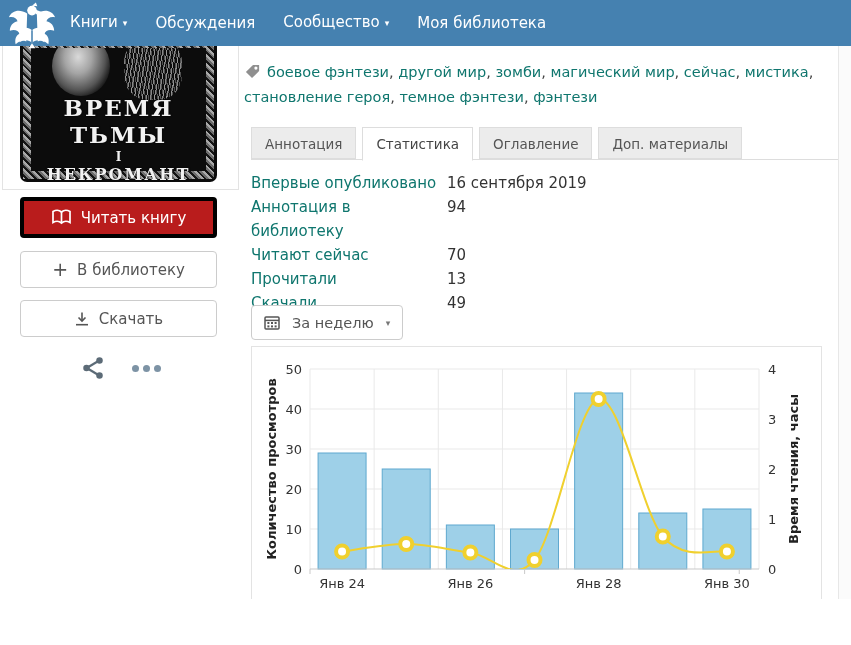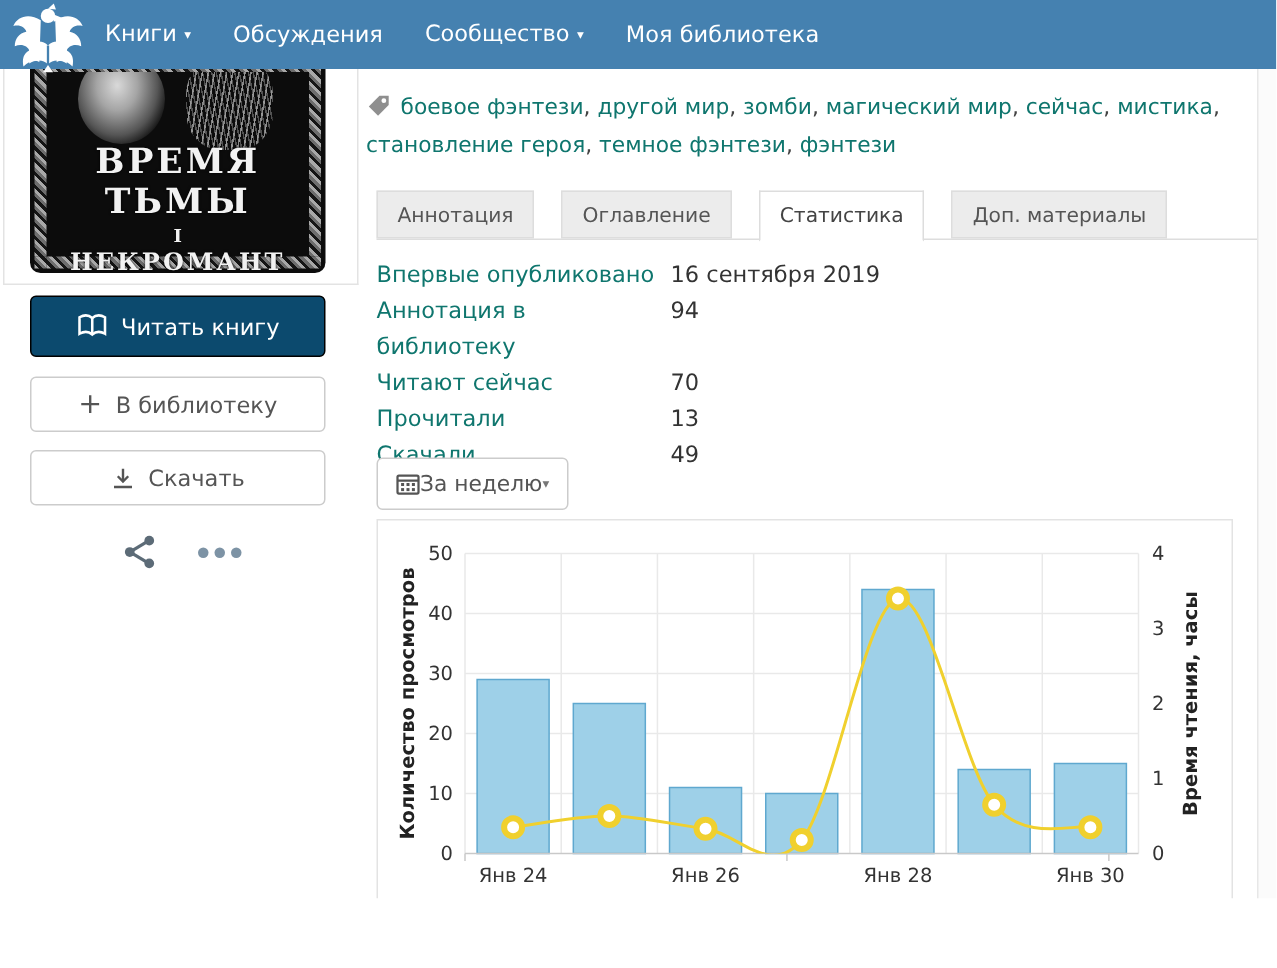--- a/index.html
+++ b/index.html
@@ -26,48 +26,48 @@
      background:repeating-linear-gradient(100deg,rgba(205,205,205,.75) 0 1px,transparent 1px 4px),
                 repeating-linear-gradient(78deg,rgba(150,150,150,.6) 0 1px,transparent 1px 3px);}
   .cover-title{position:absolute;left:0;right:0;top:48px;text-align:center;color:#f2f2f2;
      font-family:"DejaVu Serif","Liberation Serif",serif;font-weight:bold;}
   .cover-line1{font-size:23px;letter-spacing:2px;text-shadow:0 0 2px #000;}
   .cover-line2{font-size:12px;margin-top:2px;}
   .cover-line3{font-size:16px;letter-spacing:2px;margin-top:1px;text-shadow:0 0 2px #000;}
 
   .btn{position:absolute;left:20px;width:197px;display:flex;align-items:center;justify-content:center;
        gap:9px;border-radius:4px;font-size:15px;cursor:pointer;box-sizing:border-box;}
-  .btn-read{top:197px;height:41px;background:#0c4a6e;color:#fff;border:1px solid #000000;}
+  .btn-read{top:197px;height:41px;background:#b91c1c;color:#fff;border:4px solid #000000;}
   .btn-white{background:#fff;border:1px solid #ccc;color:#555;}
   .btn-lib{top:251px;height:37px;}
   .btn-dl{top:300px;height:37px;}
   .plus-glyph{font-size:19px;font-weight:400;color:#555;position:relative;top:-1px;}
 
   .share-row{position:absolute;left:80px;top:355px;width:90px;height:30px;}
   .share-icon{position:absolute;left:0;top:0;cursor:pointer;}
   .more-dots{position:absolute;left:52px;top:10px;display:flex;gap:4px;cursor:pointer;}
   .more-dots i{width:7px;height:7px;border-radius:50%;background:#7d93a5;display:block;}
 
   
   .tags{position:absolute;left:244px;top:60px;width:592px;font-size:14.5px;line-height:25px;color:#444;}
   .tags .tag-ic{display:inline-block;vertical-align:-3px;margin-right:6px;}
   .tags a{color:#0f766e;text-decoration:none;cursor:pointer;}
 
-  .tabs{position:absolute;left:251px;top:127px;width:587px;height:33px;display:flex;gap:18px;
+  .tabs{position:absolute;left:251px;top:127px;width:587px;height:33px;display:flex;gap:6px;
         border-bottom:1px solid #ddd;box-sizing:border-box;}
   .tab{height:32px;line-height:32px;padding:0 13px;background:#ececec;border:1px solid #ddd;
        font-size:13.5px;color:#555;cursor:pointer;box-sizing:border-box;white-space:nowrap;}
   .tab.active{background:#fff;border-bottom:1px solid #fff;height:34px;margin-bottom:-1px;color:#444;}
 
   .stats{position:absolute;left:251px;top:171px;font-size:15px;}
   .stat-row{display:flex;line-height:24px;}
   .stat-label{width:196px;color:#0f766e;}
   .stat-value{color:#333;}
 
-  .period-btn{position:absolute;left:251px;top:305px;height:33px;display:flex;align-items:center;gap:0;
+  .period-btn{position:absolute;left:251px;top:305px;height:33px;display:flex;align-items:center;gap:12px;
       padding:0 12px;background:#fff;border:1px solid #ccc;border-radius:4px;font-size:14.5px;color:#555;cursor:pointer;}
   .period-btn .caret{font-size:9px;color:#777;}
 
   .chart-card{position:absolute;left:251px;top:346px;width:571px;height:300px;
       border:1px solid #e3e3e3;background:#fff;box-sizing:border-box;}
   .chart-card svg{display:block;}
   .chart-card text{font-family:"DejaVu Sans","Liberation Sans",sans-serif;}
 
   .right-gutter{position:absolute;left:838px;top:46px;width:13px;height:599px;
       background:#fbfbfb;border-left:1px solid #e7e7e7;}
@@ -156,22 +156,22 @@
 
   <div class="tags" id="tags-block">
     <svg class="tag-ic" width="17" height="17" viewBox="0 0 18 18">
       <path d="M16,2 H9.5 L2,9.5 L8.5,16 L16,8.5 Z" fill="#8f8f8f"></path>
       <circle cx="12.6" cy="5.4" r="1.7" fill="#ffffff"></circle>
     </svg><span id="tags-links"><a>боевое фэнтези</a><span>, </span><a>другой мир</a><span>, </span><a>зомби</a><span>, </span><a>магический мир</a><span>, </span><a>сейчас</a><span>, </span><a>мистика</a><span>, </span><a>становление героя</a><span>, </span><a>темное фэнтези</a><span>, </span><a>фэнтези</a></span>
   </div>
 
   <div class="tabs" id="tabs-row">
       <div class="tab">Аннотация</div>
+      <div class="tab active">Статистика</div>
       <div class="tab">Оглавление</div>
-      <div class="tab active">Статистика</div>
       <div class="tab">Доп. материалы</div>
     </div>
 
   <div class="stats" id="stats-list">
       <div class="stat-row">
         <span class="stat-label">Впервые опубликовано</span>
         <span class="stat-value">16 сентября 2019</span>
       </div>
       <div class="stat-row">
         <span class="stat-label">Аннотация в библиотеку</span>

